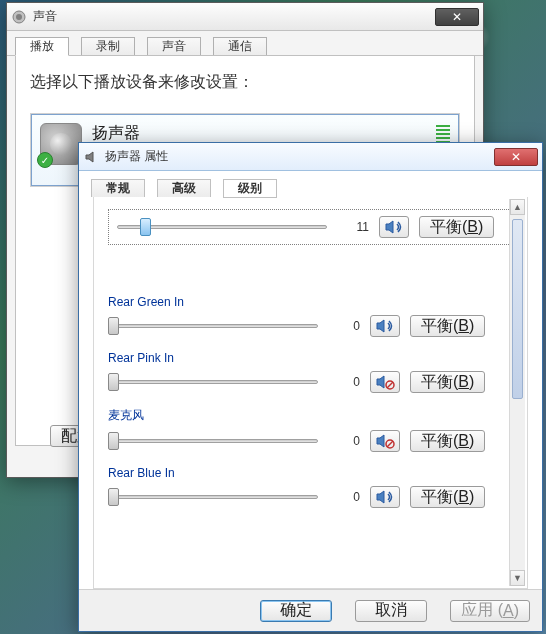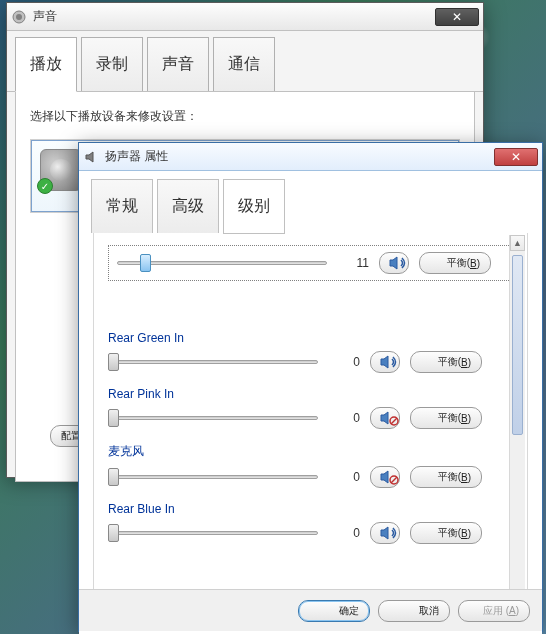--- a/index.html
+++ b/index.html
@@ -12,56 +12,56 @@
 
 .titlebar { height: 28px; background: linear-gradient(#fdfdfd, #e8e8e8); border-bottom: 1px solid #c0c0c0; display: flex; align-items: center; padding: 0 4px; }
 .titlebar.blue { background: linear-gradient(#f8fbff, #e2eefc); border-bottom: 1px solid #a0c0e0; }
 .titlebar .ticon { width: 16px; height: 16px; margin-right: 6px; display: flex; align-items: center; justify-content: center; }
 .titlebar .ttitle { flex: 1; color: #333; font-size: 12px; }
 .titlebar .closebtn { width: 44px; height: 18px; background: linear-gradient(#e07070, #c04040); border: 1px solid #803030; border-radius: 2px; color: #fff; display: flex; align-items: center; justify-content: center; font-size: 12px; line-height: 1; cursor: pointer; }
 .titlebar .closebtn.dark { background: linear-gradient(#606060, #404040); border-color: #303030; }
 
 .tabstrip { display: flex; padding: 6px 8px 0 8px; border-bottom: 1px solid #c0c0c0; background: #f4f4f4; }
 .tabstrip.inner { padding: 8px 12px 0 12px; background: #fff; border-bottom: none; }
-.tab { padding: 16px 14px; border: 1px solid #b0b0b0; border-bottom: none; background: linear-gradient(#f8f8f8, #ececec); margin-right: 4px; font-size: 16px; cursor: pointer; color: #333; position: relative; }
+.tab { padding: 0 14px; border: 1px solid #b0b0b0; border-bottom: none; background: linear-gradient(#f8f8f8, #ececec); margin-right: 12px; font-size: 12px; cursor: pointer; color: #333; position: relative; }
 .tab.active { background: #fff; border-bottom: 1px solid #fff; margin-bottom: -1px; z-index: 2; }
-.tabstrip.inner .tab { border-color: #c0c0c0; }
+.tabstrip.inner .tab { border-color: #c0c0c0; font-weight: bold; }
 
 .panel-body { padding: 10px 14px; background: #fff; margin: 0 8px; border: 1px solid #c0c0c0; border-top: none; height: 390px; }
-.instr { color: #333; margin: 6px 0 14px 0; font-size: 12px; }
+.instr { color: #333; margin: 6px 0 20px 0; font-size: 16px; }
 .device-list { border: 1px solid #d0d0d0; background: #fff; }
 .device-item { display: flex; align-items: flex-start; padding: 8px; background: linear-gradient(#fafeff, #eef6fc); position: relative; }
 .device-item.selected { border: 1px solid #7da2ce; }
 .dev-iconwrap { position: relative; margin-right: 10px; }
 .dev-icon { width: 42px; height: 42px; background: radial-gradient(circle at 35% 35%, #d0d0d0, #808080); border-radius: 6px; border: 1px solid #888; display:flex; align-items:center; justify-content:center; }
 .dev-icon::after { content:""; width:22px; height:22px; background: radial-gradient(circle at 35% 35%, #f0f0f0, #909090); border-radius:50%; }
 .dev-check { position: absolute; bottom: -3px; left: -3px; width: 16px; height: 16px; background: #3cb043; border: 1px solid #2a8030; border-radius: 50%; color: #fff; font-size: 10px; display: flex; align-items: center; justify-content: center; }
 .dev-text { flex: 1; }
 .dev-name { color: #222; font-size: 16px; margin-bottom: 2px; }
 .dev-sub { color: #777; font-size: 11px; margin-bottom: 2px; }
 .dev-meter { width: 14px; height: 40px; display: flex; flex-direction: column-reverse; gap: 2px; margin-left: 6px; }
 .dev-meter i { display: block; height: 2px; background: #3cb043; }
 
-.btn { display: inline-flex; align-items: center; justify-content: flex-end; min-width: 72px; height: 22px; padding: 0 10px; border: 1px solid #9a9a9a; background: linear-gradient(#fdfdfd, #e6e6e6); border-radius: 10px; font-size: 10px; color: #222; cursor: pointer; }
+.btn { display: inline-flex; align-items: center; justify-content: center; min-width: 72px; height: 22px; padding: 0 10px; border: 1px solid #9a9a9a; background: linear-gradient(#fdfdfd, #e6e6e6); border-radius: 3px; font-size: 16px; color: #222; cursor: pointer; }
 .btn.icon { min-width: 30px; width: 30px; padding: 0; }
 .btn u { text-decoration: underline; }
 
 .props-body { padding: 0 14px 10px 14px; background: #fff; height: 418px; overflow: hidden; position: relative; }
 .props-inner { border: 1px solid #d8d8d8; border-top: none; height: 392px; overflow-y: auto; padding: 12px 14px; position: relative; }
 .section-title { color: #003399; font-size: 12px; margin: 2px 0 6px 0; }
 .slider-row { display: flex; align-items: center; gap: 10px; margin-bottom: 4px; }
 .slider-row.boxed { border: 1px dotted #808080; padding: 6px 8px; }
 .slider { position: relative; width: 210px; height: 22px; }
 .slider-track { position: absolute; left: 0; right: 0; top: 50%; height: 4px; transform: translateY(-50%); background: linear-gradient(#c8c8c8, #e8e8e8); border: 1px solid #a0a0a0; border-radius: 2px; }
 .slider-thumb { position: absolute; top: 2px; width: 11px; height: 18px; background: linear-gradient(#d8eeff, #8ac4f0); border: 1px solid #4a90c0; border-radius: 2px; }
 .slider-thumb.gray { background: linear-gradient(#f0f0f0, #c8c8c8); border-color: #888; }
 .val { width: 32px; text-align: right; color: #333; font-size: 12px; }
 .spk-icon svg { display: block; }
 
-.footer { position: absolute; bottom: 0; left: 0; right: 0; height: 42px; background: #f0f0f0; border-top: 1px solid #d0d0d0; display: flex; justify-content: flex-end; align-items: center; gap: 8px; padding: 0 12px; }
+.footer { position: absolute; bottom: 0; left: 0; right: 0; height: 42px; background: #f0f0f0; border-top: 1px solid #d0d0d0; display: flex; justify-content: flex-end; align-items: center; gap: 23px; padding: 0 12px; }
 .btn.primary { border-color: #3a7ab0; box-shadow: 0 0 0 1px #8ac4f0 inset; }
 .btn.disabled { color: #9a9a9a; }
 
 .lowleft-btn { position: absolute; left: 22px; top: 422px; padding-left: 21px; }
 
 .scrollbar-fake { position:absolute; right:2px; top:2px; bottom:2px; width:16px; background:#f0f0f0; border-left:1px solid #d8d8d8; }
 .scrollbar-fake .sthumb { position:absolute; left:2px; right:2px; top:20px; height:180px; background:linear-gradient(#e0e8f4,#c0d0e8); border:1px solid #9ab0d0; border-radius:2px; }
 .scrollbar-fake .sarrow { position:absolute; left:0; right:0; height:16px; display:flex; align-items:center; justify-content:center; color:#666; font-size:9px; background:linear-gradient(#f8f8f8,#e8e8e8); border:1px solid #c8c8c8; }
 .scrollbar-fake .sarrow.up { top:0; }
 .scrollbar-fake .sarrow.down { bottom:0; }

